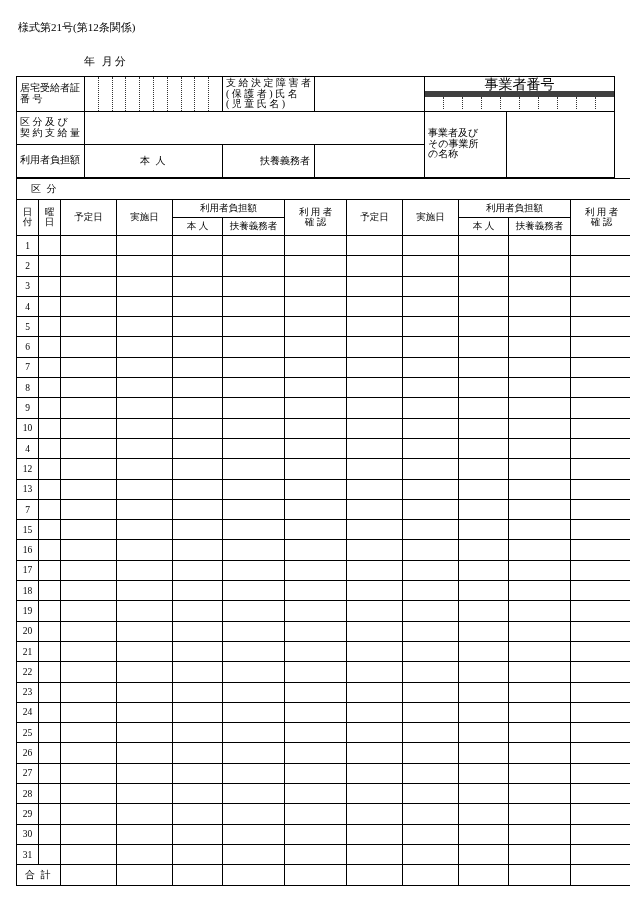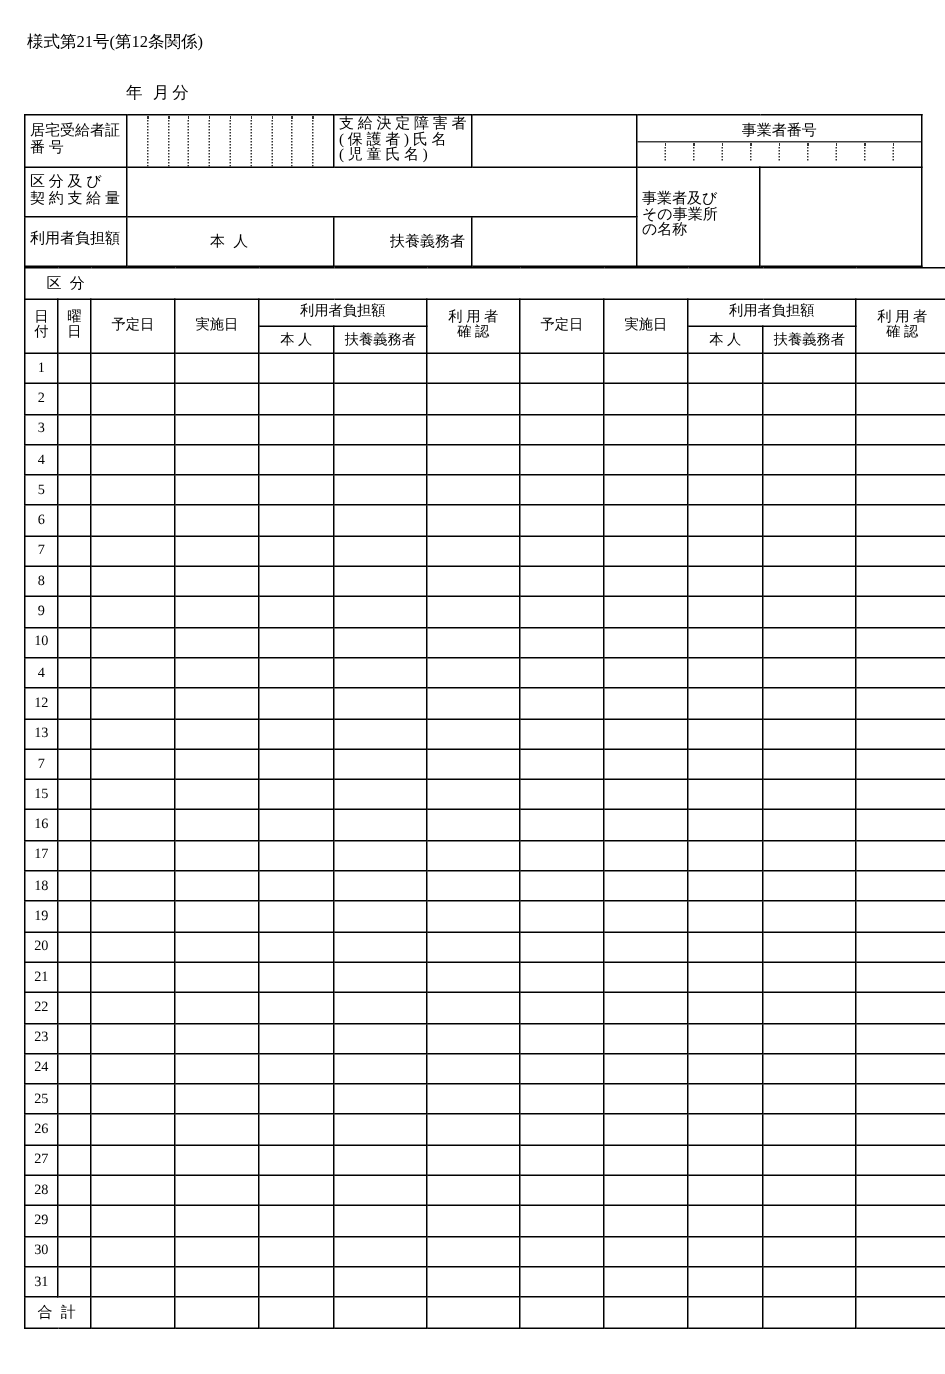--- a/index.html
+++ b/index.html
@@ -202,21 +202,21 @@
           </div>
             </div>
         </td>
         <td class="lbl tiny vtight">
           <div>支 給 決 定 障 害 者</div>
           <div>( 保  護  者 ) 氏  名</div>
           <div>( 児   童   氏   名 )</div>
         </td>
         <td></td>
         <td colspan="2" style="height:13px; padding:0 !important;">
-          <div style="height:13px; display:flex; align-items:center; justify-content:center; border-bottom:1px solid #404040; font-size:10px;">事業者番号</div>
+          <div style="height:13px; display:flex; align-items:center; justify-content:center; border-bottom:6px solid #404040; font-size:14px;">事業者番号</div>
           <div style="height:12px;">
             <div class="numbox" style="height:12px;">
                 <div class="numbox-inner">
               <span></span>
               <span></span>
               <span></span>
               <span></span>
               <span></span>
               <span></span>
               <span></span>

